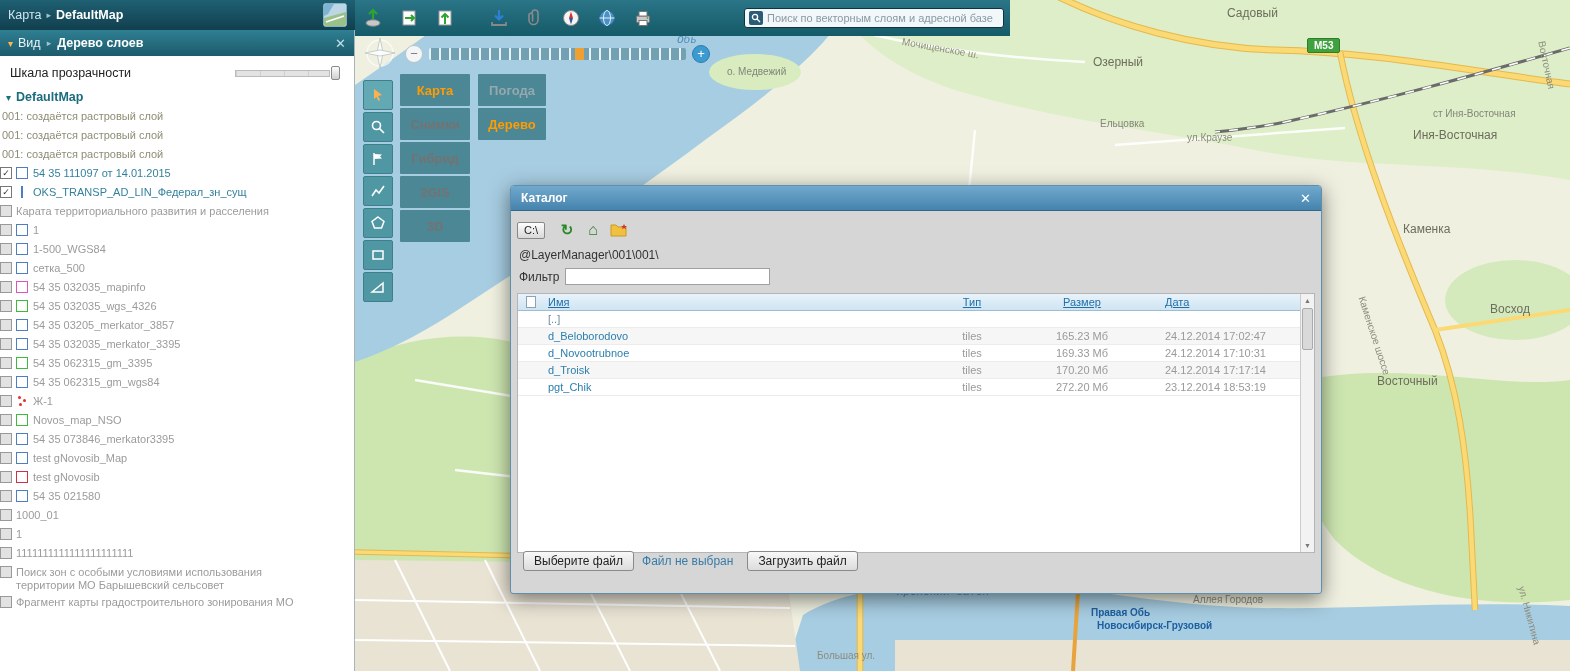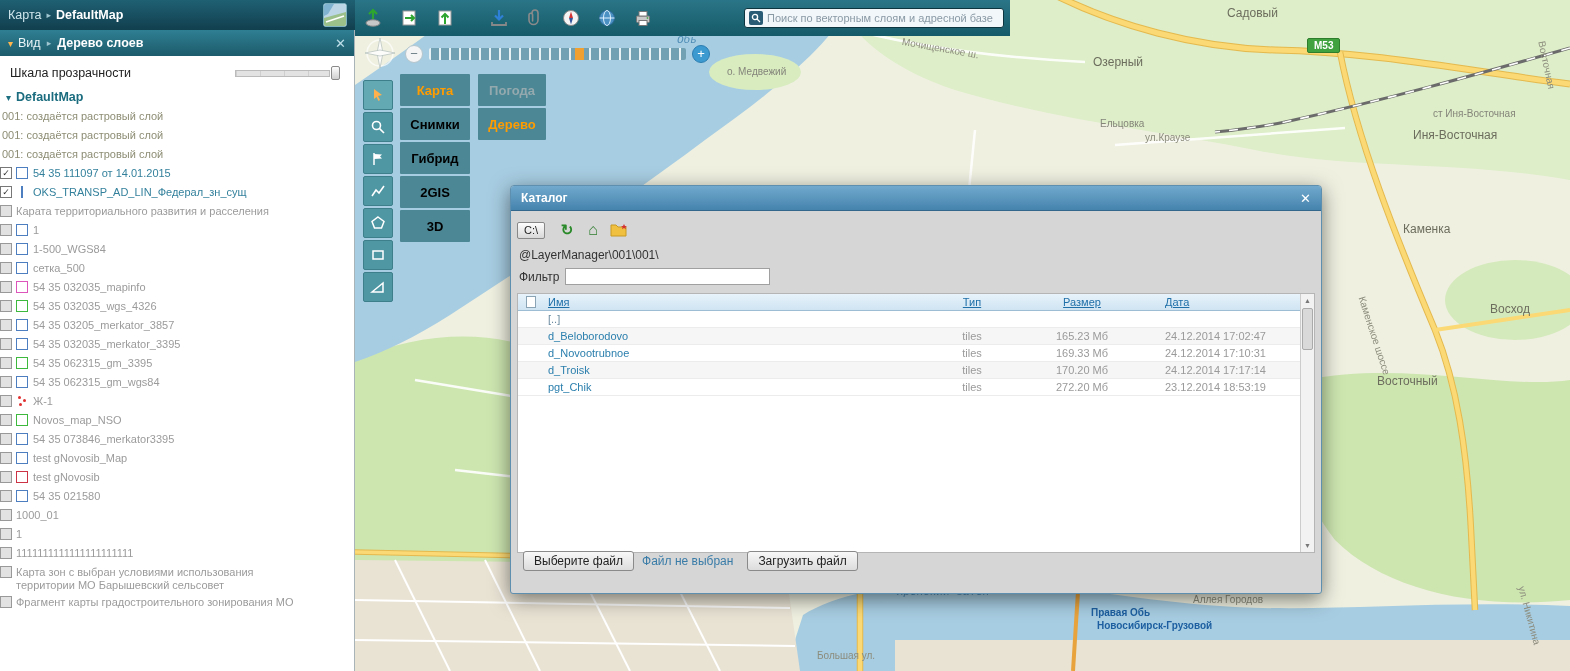--- a/index.html
+++ b/index.html
@@ -81,21 +81,21 @@
   .zoom-current { position:absolute; left:57%; top:0; width:9px; height:12px; background:#f0a030; }
   .zoom-plus { position:absolute; right:0; top:1px; width:18px; height:18px; border-radius:50%; background:#3d9ad1; border:1px solid #2b7db1; color:#fff; font-size:13px; line-height:15px; text-align:center; cursor:pointer; }
 
   .tools-col { position:absolute; left:8px; top:80px; width:30px; }
   .tool-btn { width:30px; height:30px; margin-bottom:2px; background:#4f97a3; border:1px solid #3d7f8a; border-radius:2px; display:flex; align-items:center; justify-content:center; cursor:pointer; }
   .tool-btn.active { background:#63a9b4; }
 
   #base-layer-buttons { position:absolute; left:45px; top:74px; }
   #overlay-buttons { position:absolute; left:123px; top:74px; }
   .mapbtn { width:70px; height:32px; margin-bottom:2px; background:rgba(66,128,141,.9); display:flex; align-items:center; justify-content:center;
-    font-size:13px; font-weight:bold; color:#000000; border-radius:1px; cursor:pointer; }
+    font-size:13px; font-weight:bold; color:#737373; border-radius:1px; cursor:pointer; }
   #overlay-buttons .mapbtn { width:68px; }
   .mapbtn.active { color:#ff9c00; }
   .mapbtn.dim { color:#93a9ae; }
 
   
   .dialog { position:absolute; left:510px; top:185px; width:812px; height:409px; z-index:50;
     border:1px solid #5e8fae; border-radius:4px 4px 3px 3px; box-shadow:0 5px 20px rgba(0,0,0,.5); background:#d6d6d6; }
   .dlg-title { height:25px; background:linear-gradient(#71a9cd,#4583ad); border-bottom:1px solid #33688c; border-radius:3px 3px 0 0;
     display:flex; align-items:center; padding:0 10px; }
   .dlg-title-text { color:#fff; font-size:12px; font-weight:bold; }
@@ -197,21 +197,21 @@
       <span class="mlabel small" style="left: 352px; top: 6px;">маленькие о-ва</span>
       <span class="mlabel water" style="left: 322px; top: 34px;">Обь</span>
       <span class="mlabel small" style="left: 372px; top: 66px;">о. Медвежий</span>
       <span class="mlabel place" style="left: 872px; top: 6px;">Садовый</span>
       <span class="mlabel place" style="left: 738px; top: 55px;">Озерный</span>
       <span class="mlabel small" style="left: 1078px; top: 108px;">ст Иня-Восточная</span>
       <span class="mlabel place" style="left: 1058px; top: 128px;">Иня-Восточная</span>
       <span class="mlabel place" style="left: 1048px; top: 222px;">Каменка</span>
       <span class="mlabel place" style="left: 1135px; top: 302px;">Восход</span>
       <span class="mlabel place" style="left: 1022px; top: 374px;">Восточный</span>
-      <span class="mlabel street" style="left: 790px; top: 132px;">ул.Краузе</span>
+      <span class="mlabel street" style="left: 832px; top: 132px;">ул.Краузе</span>
       <span class="mlabel street" style="left: 1012px; top: 295px; transform: rotate(72deg);">Каменское шоссе</span>
       <span class="mlabel street" style="left: 548px; top: 36px; transform: rotate(10deg);">Мочищенское ш.</span>
       <span class="mlabel small" style="left: 745px; top: 118px;">Ельцовка</span>
       <span class="mlabel water" style="left: 542px; top: 586px;">Яренский Затон</span>
       <span class="mlabel street" style="left: 838px; top: 594px;">Аллея Городов</span>
       <span class="mlabel station" style="left: 736px; top: 607px;">Правая Обь</span>
       <span class="mlabel station" style="left: 742px; top: 620px;">Новосибирск-Грузовой</span>
       <span class="mlabel street" style="left: 1192px; top: 40px; transform: rotate(78deg);">Восточная</span>
       <span class="mlabel street" style="left: 1172px; top: 585px; transform: rotate(75deg);">ул. Никитина</span>
       <span class="mlabel street" style="left: 462px; top: 650px;">Большая ул.</span>
@@ -495,21 +495,21 @@
         <div class="tree-item unchecked">
           <span class="cb"></span>
           <span class="tlabel">1</span>
         </div>
         <div class="tree-item unchecked">
           <span class="cb"></span>
           <span class="tlabel">1111111111111111111111</span>
         </div>
         <div class="tree-item unchecked">
           <span class="cb"></span>
-          <span class="tlabel">Карта зон с выбран условиями использования территории МО Барышевский сельсовет</span>
+          <span class="tlabel">Поиск зон с особыми условиями использования территории МО Барышевский сельсовет</span>
         </div>
         <div class="tree-item unchecked">
           <span class="cb"></span>
           <span class="tlabel">Фрагмент карты градостроительного зонирования МО</span>
         </div>
       </div>
   </div>
 </div>
 
 <div class="dialog">

